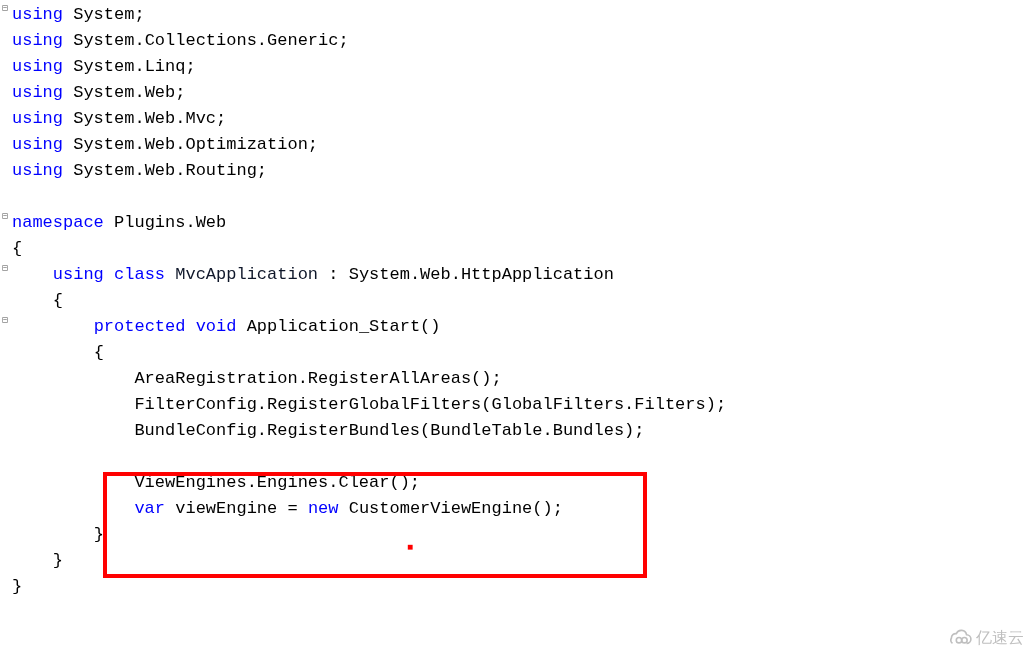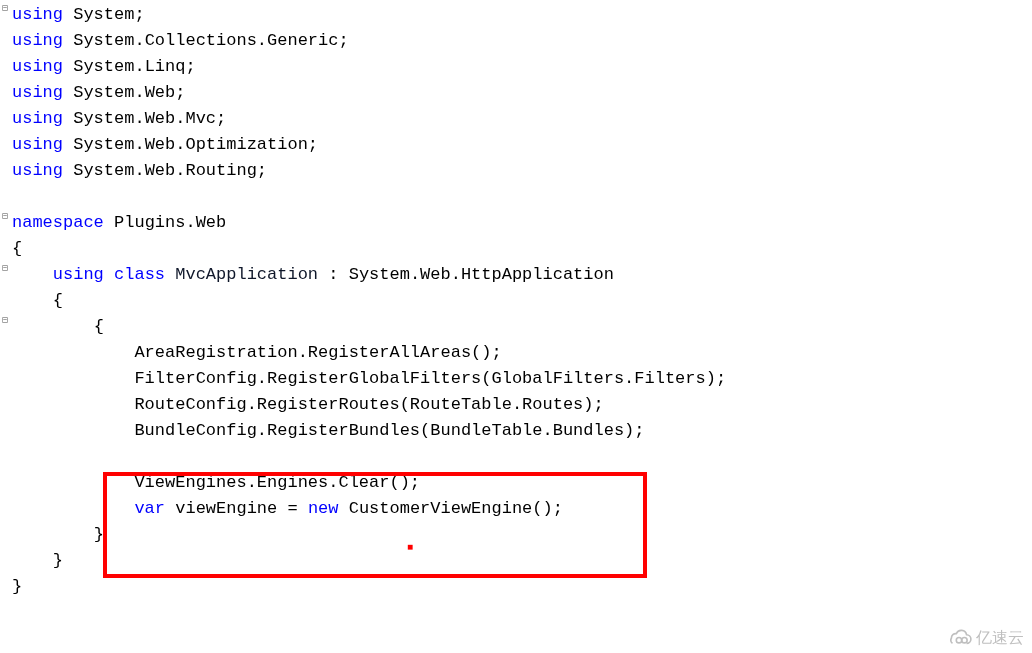--- a/index.html
+++ b/index.html
@@ -38,25 +38,25 @@
   <div class="line"><span class="kw">using</span> <span class="plain">System.Web.Routing</span><span class="plain">;</span></div>
 
   <div class="line">&nbsp;</div>
 
   <div class="line"><span class="kw">namespace</span> <span class="plain">Plugins.Web</span></div>
   <div class="line"><span class="plain">{</span></div>
 
   <div class="line">    <span class="kw">using</span> <span class="kw">class</span> <span class="type">MvcApplication</span><span class="plain"> : </span><span class="plain">System.Web.HttpApplication</span></div>
   <div class="line">    <span class="plain">{</span></div>
 
+  <div class="line">        <span class="kw">protected</span> <span class="kw">void</span> <span class="plain">Application_Start</span><span class="plain">()</span></div>
   <div class="line">        <span class="plain">{</span></div>
 
   <div class="line">            <span class="plain">AreaRegistration.RegisterAllAreas();</span></div>
   <div class="line">            <span class="plain">FilterConfig.RegisterGlobalFilters(GlobalFilters.Filters);</span></div>
-  <div class="line">            <span class="plain">RouteConfig.RegisterRoutes(RouteTable.Routes);</span></div>
   <div class="line">            <span class="plain">BundleConfig.RegisterBundles(BundleTable.Bundles);</span></div>
 
   <div class="line">&nbsp;</div>
 
   <div class="line">            <span class="plain">ViewEngines.Engines.Clear();</span></div>
   <div class="line">            <span class="kw">var</span> <span class="plain">viewEngine</span><span class="plain"> = </span><span class="kw">new</span> <span class="plain">CustomerViewEngine</span><span class="plain">()</span><span class="plain">;</span></div>
 
   <div class="line">        <span class="plain">}</span></div>
   <div class="line">    <span class="plain">}</span></div>
   <div class="line"><span class="plain">}</span></div>

